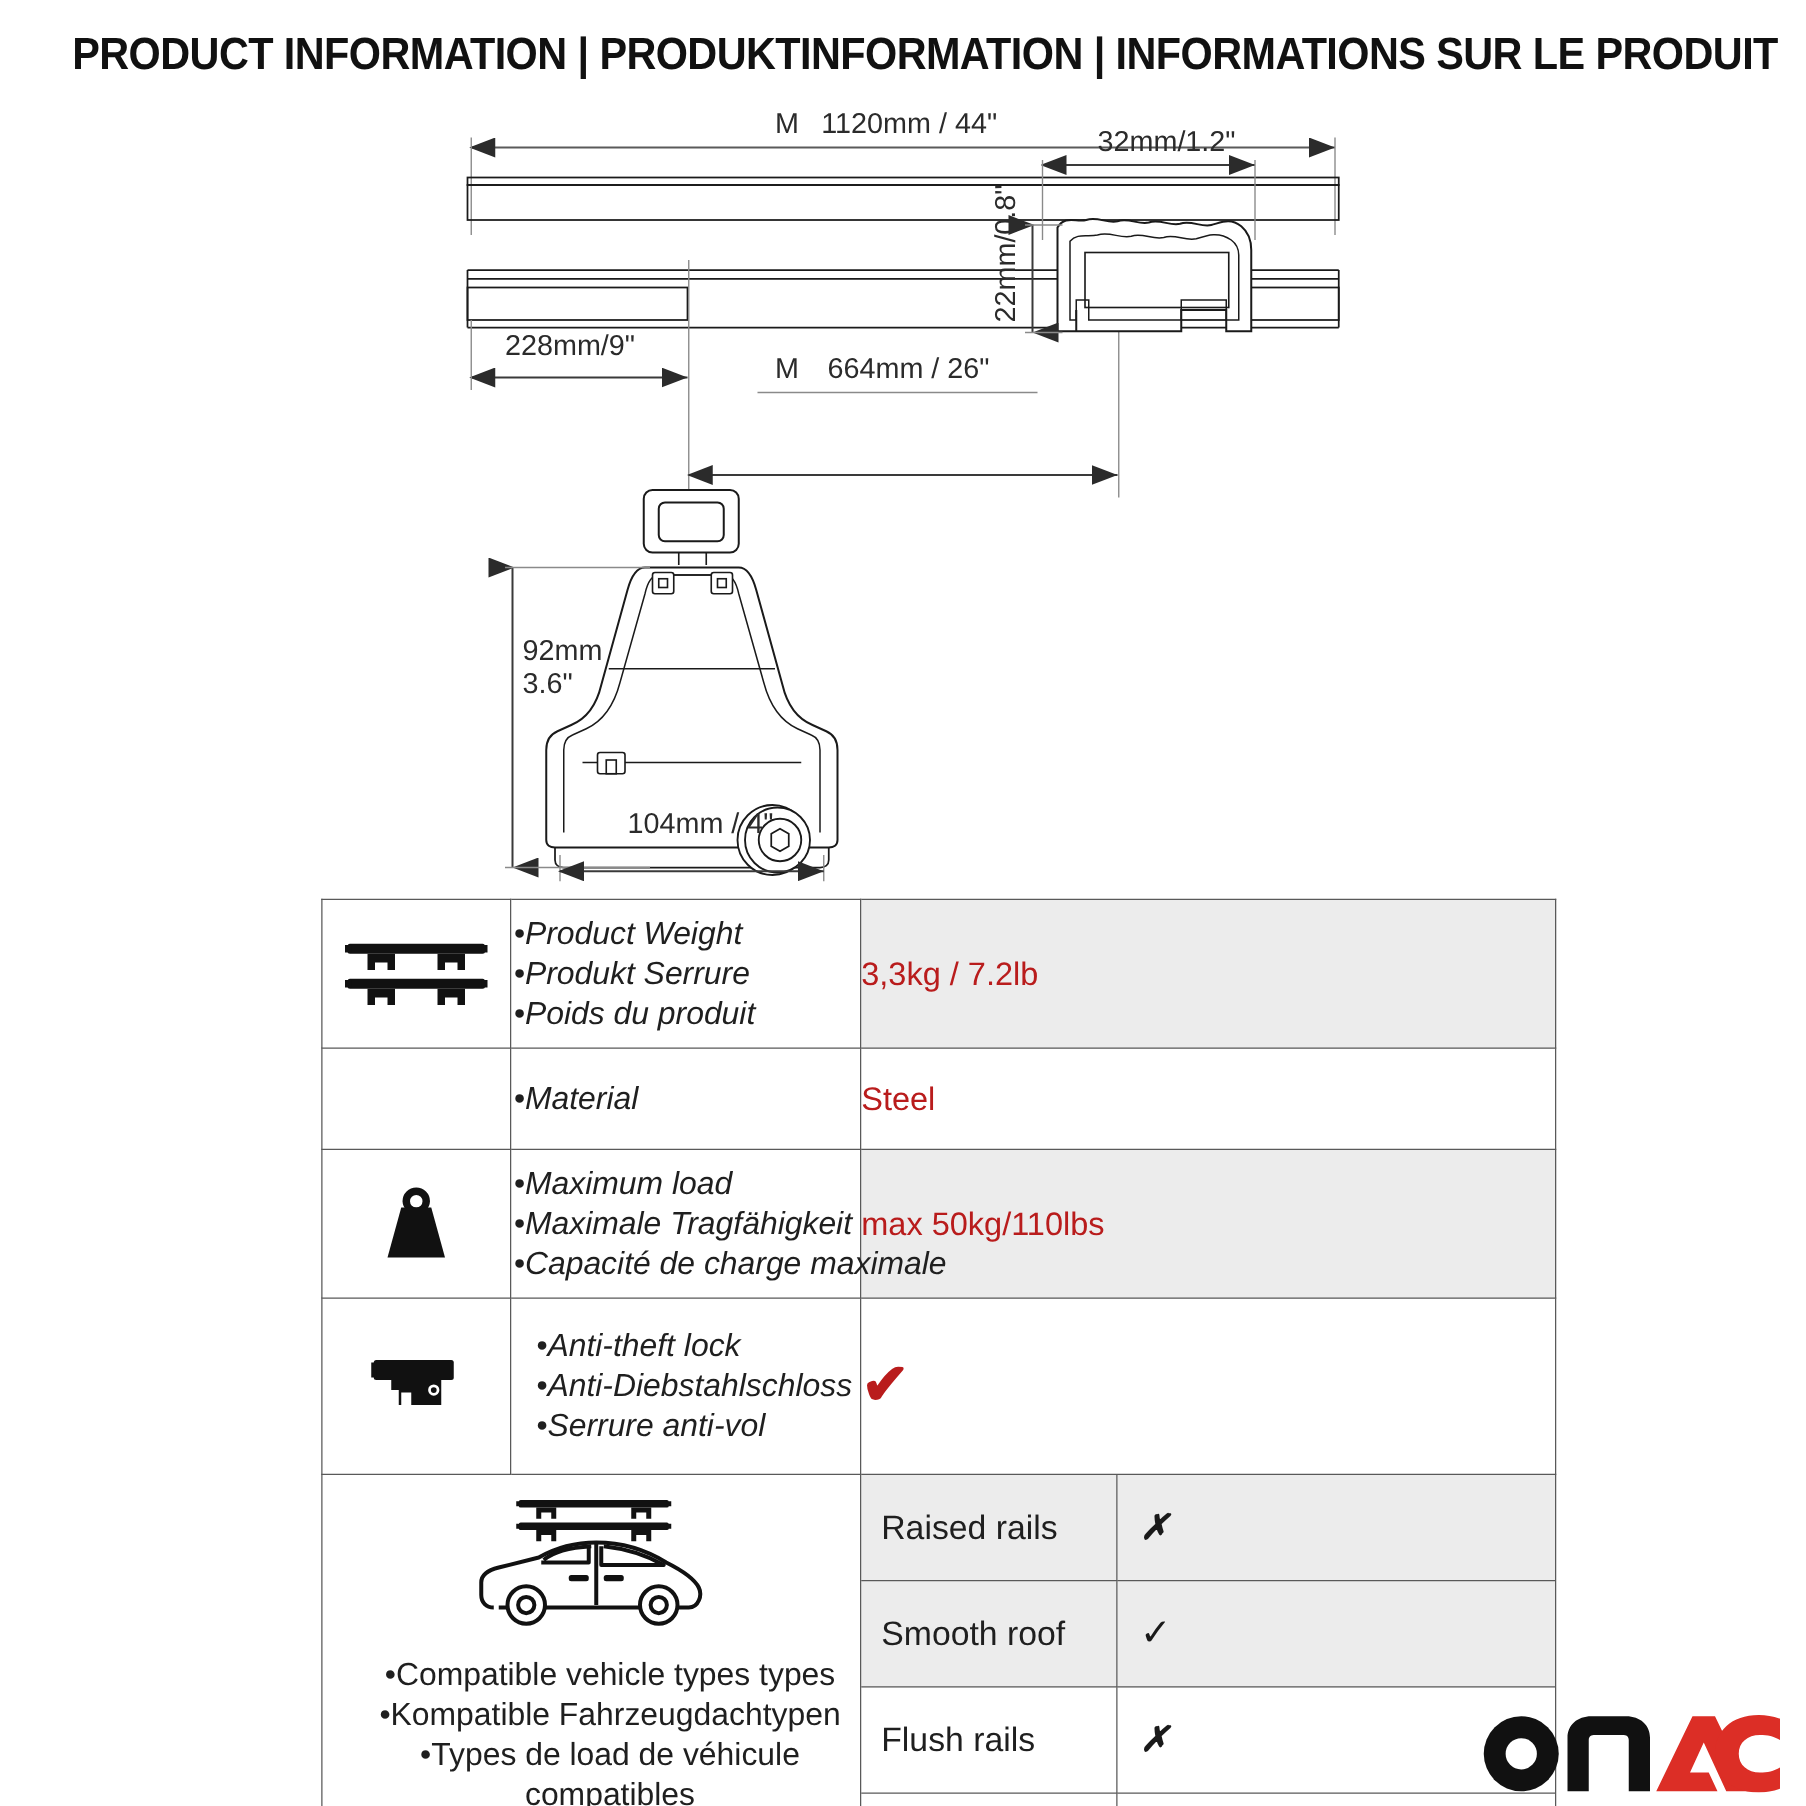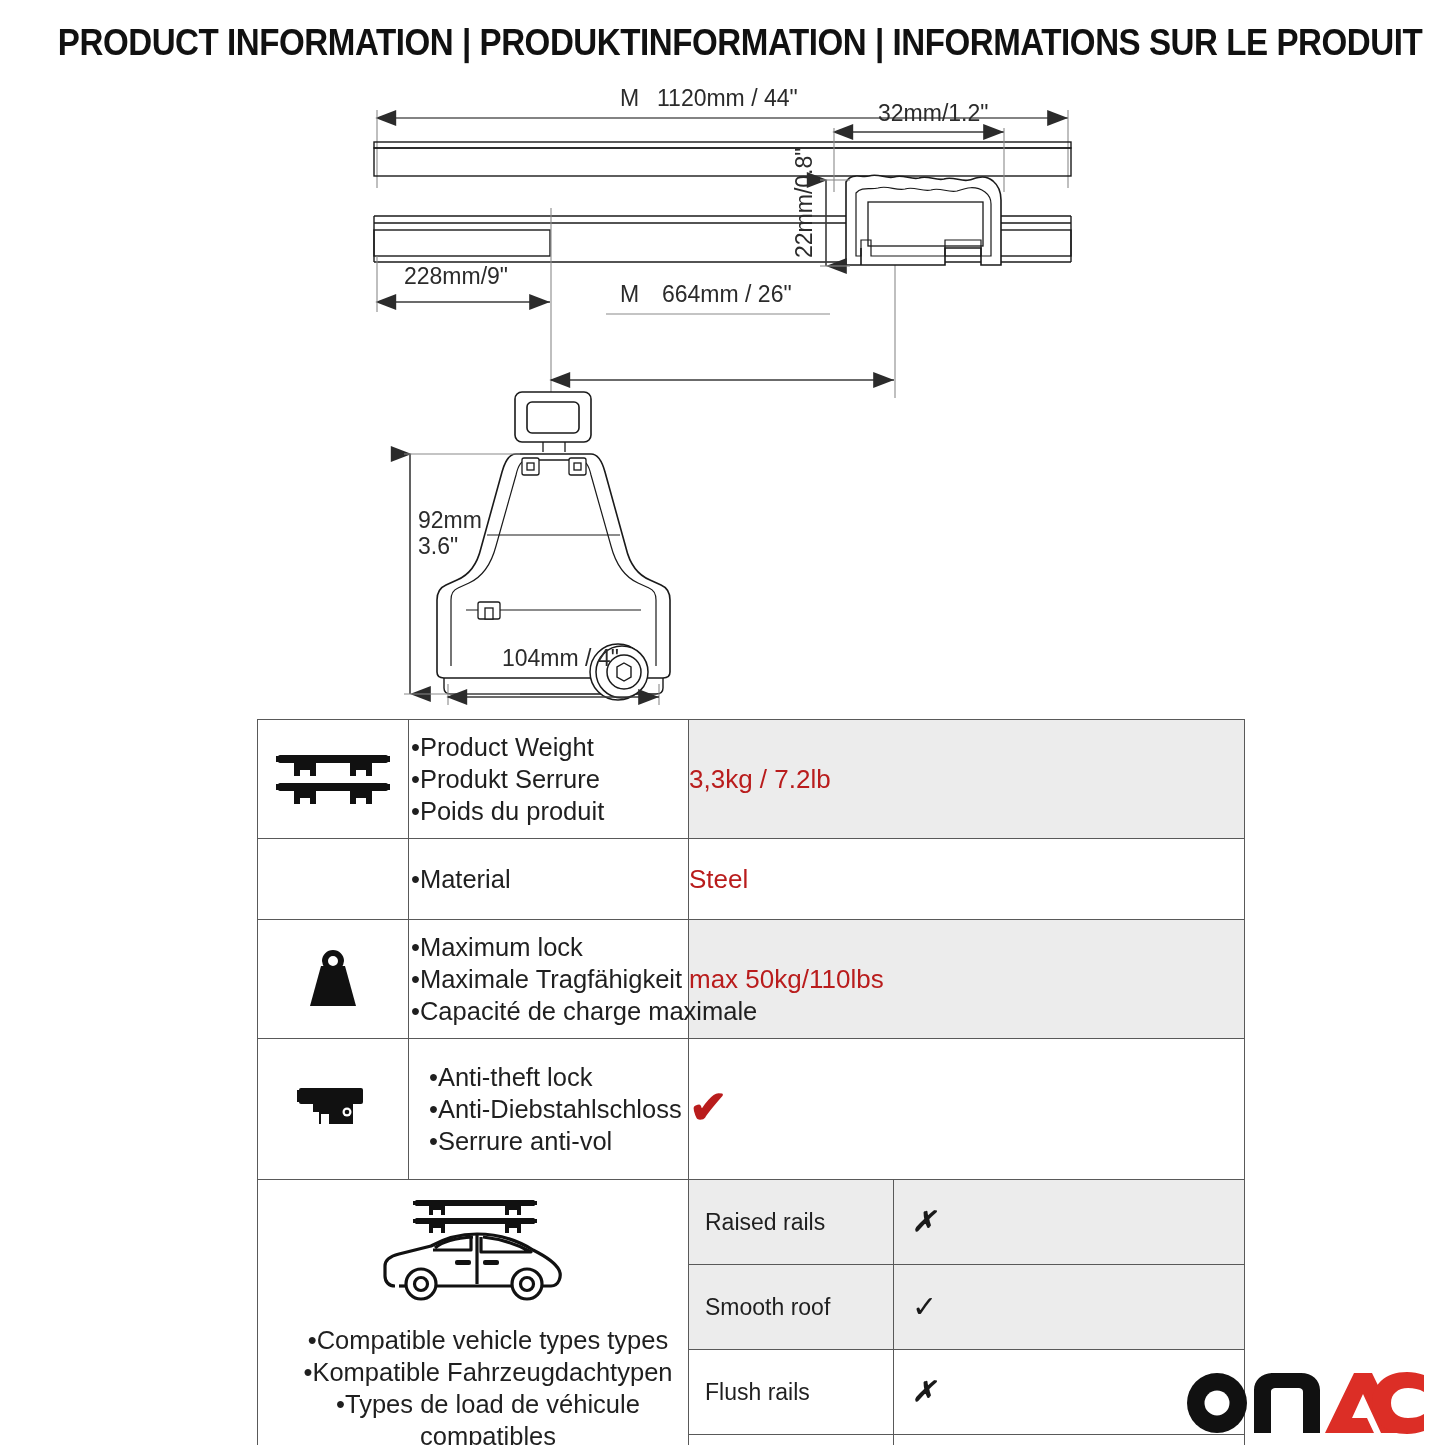--- a/index.html
+++ b/index.html
@@ -40,21 +40,21 @@
     width:988px;
     border-collapse:collapse;
     table-layout:fixed;
   }
   .spec-table td{
     border:1.5px solid #595959;
     vertical-align:middle;
     padding:0;
   }
   .cell-icon{width:150px;text-align:center;}
-  .cell-label{padding:10px 8px 10px 4px;}
+  .cell-label{padding:10px 8px 10px 4px;font-style:italic;}
   .cell-value{
     width:555px;
     padding-left:22px;
     font-size:26px;
     color:#b91c1c;
   }
   .shaded{background:#ececec;}
 
   .bullets{
     font-size:25.5px;
@@ -79,21 +79,21 @@
     font-size:28px;
     font-weight:bold;
     font-style:italic;
     line-height:1;
   }
 
   
   .roof-sub{width:100%;border-collapse:collapse;table-layout:fixed;}
   .roof-sub td{border:1.5px solid #595959;height:84px;}
   .roof-sub td.rt-name{
-    width:188px;padding-left:16px;font-size:23px;color:#1f1f1f;
+    width:188px;padding-left:16px;font-size:27px;color:#1f1f1f;
   }
   .roof-sub td.rt-val{padding-left:18px;}
   .roof-sub tr td:first-child{border-left:none;}
   .roof-sub tr td:last-child{border-right:none;}
   .roof-sub tr:first-child td{border-top:none;}
   .roof-sub tr:last-child td{border-bottom:none;}
   .cell-roof{padding:0;vertical-align:top;width:555px;}
 
   .icon-svg{display:block;margin:0 auto;}
 
@@ -314,21 +314,21 @@
           <svg class="icon-svg" width="60" height="62" viewBox="0 0 60 62" xmlns="http://www.w3.org/2000/svg">
             <g fill="#111">
               <path d="M30,2 a11,11 0 0 0 -11,11 a11,11 0 0 0 3,7 h16 a11,11 0 0 0 3,-7 a11,11 0 0 0 -11,-11 Z
                        M30,8 a5,5 0 0 1 5,5 a5,5 0 0 1 -5,5 a5,5 0 0 1 -5,-5 a5,5 0 0 1 5,-5 Z"></path>
               <path d="M18,18 L42,18 L53,58 L7,58 Z"></path>
             </g>
           </svg>
         </td>
         <td class="cell-label">
           <div class="bullets">
-            <div>•Maximum lock</div>
+            <div>•Maximum load</div>
             <div>•Maximale Tragfähigkeit</div>
             <div>•Capacité de charge maximale</div>
           </div>
         </td>
         <td class="cell-value shaded" style="height:118px">max 50kg/110lbs</td>
       </tr>
 
       <tr>
         <td class="cell-icon">
           <svg class="icon-svg" width="76" height="50" viewBox="0 0 76 50" xmlns="http://www.w3.org/2000/svg">

